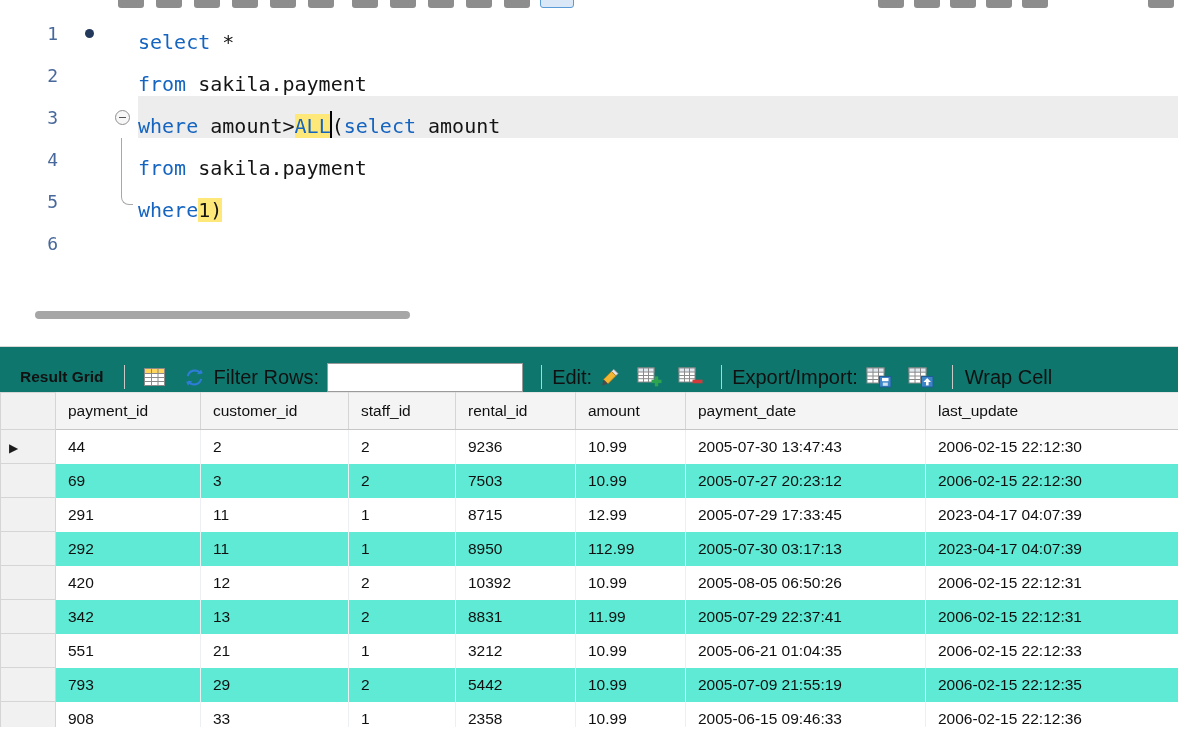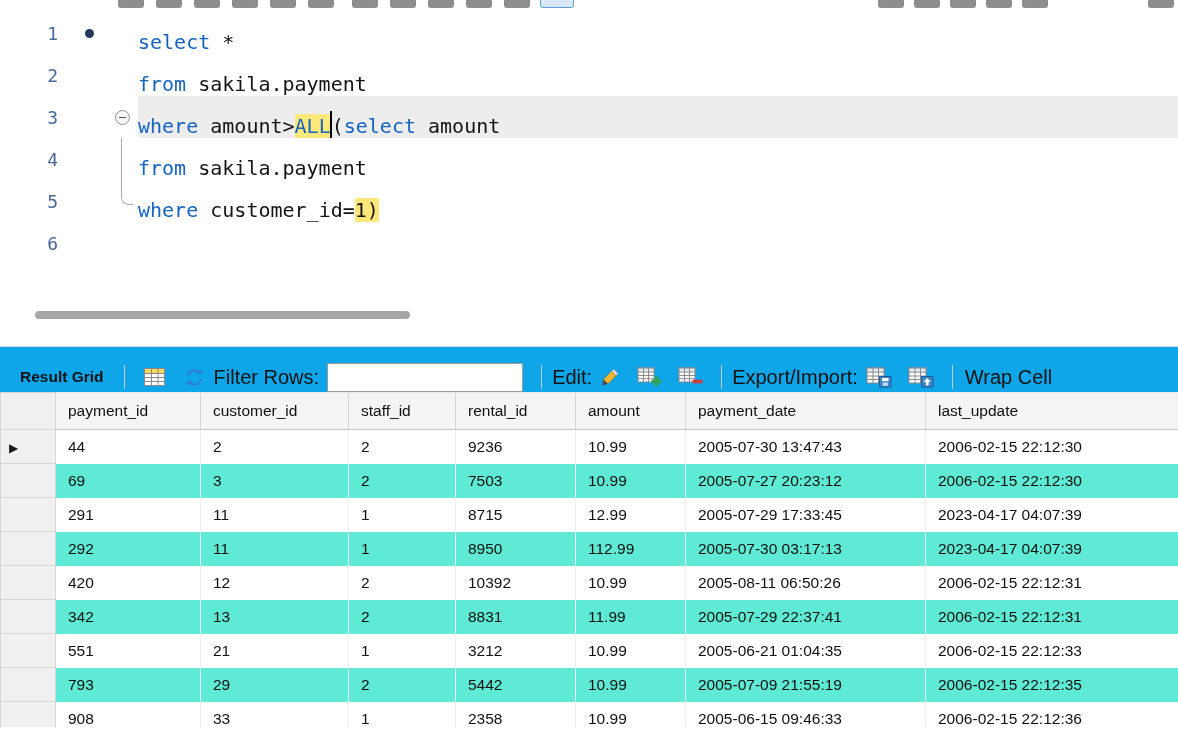--- a/index.html
+++ b/index.html
@@ -30,21 +30,21 @@
   .tok-keyword{color:#1464c0}
   .tok-plain{color:#141414}
   .tok-hl{background:#ffe87a}
   .caret{display:inline-block;width:2px;height:27px;background:#000;margin-left:-1px}
 
   
   .h-scroll-thumb{position:absolute;top:311px;left:35px;width:375px;height:8px;
     background:#a6a6a6;border-radius:4px}
 
   
-  .res-toolbar{position:absolute;top:346px;left:0;right:0;height:62px;background:#0ea5e9;
+  .res-toolbar{position:absolute;top:346px;left:0;right:0;height:62px;background:#0f766e;
     border-top:1px solid #d8d8d8;border-bottom:1px solid #c6c6c6;
     display:flex;align-items:center;padding-left:20px;white-space:nowrap;overflow:hidden}
   .tb-label{font-size:20px;color:#111}
   .rg-title{font-weight:bold;font-size:15.5px;margin-right:10px}
   .sep{width:1px;height:24px;background:#c9c9c9;margin:0 10px;flex:0 0 auto}
   .tb-icon{margin:0 8px;display:flex;align-items:center;flex:0 0 auto}
   .filter-input{width:196px;height:29px;border:1px solid #9a9a9a;margin:0 8px;padding:0 7px;
     font-size:14px;font-family:"Liberation Sans",sans-serif}
   .clip-label{margin-left:2px}
 
@@ -112,21 +112,21 @@
       <div class="ed-line">
         <div class="ed-num">4</div>
         <div class="ed-mark"></div>
         <div class="ed-fold fold-line"></div>
         <div class="ed-code"><span class="tok-keyword">from</span><span class="tok-plain"> sakila.payment</span></div>
       </div>
       <div class="ed-line">
         <div class="ed-num">5</div>
         <div class="ed-mark"></div>
         <div class="ed-fold fold-end"></div>
-        <div class="ed-code"><span class="tok-keyword">where</span><span class="tok-plain"> customer_id=</span><span class="tok-plain tok-hl">1</span><span class="tok-plain tok-hl">)</span></div>
+        <div class="ed-code"><span class="tok-keyword">where</span><span class="tok-plain tok-hl">1</span><span class="tok-plain tok-hl">)</span></div>
       </div>
       <div class="ed-line">
         <div class="ed-num">6</div>
         <div class="ed-mark"></div>
         <div class="ed-fold"></div>
         <div class="ed-code"></div>
       </div>
     </div>
 </div>
 
@@ -295,21 +295,21 @@
           <td>2005-07-30 03:17:13</td>
           <td>2023-04-17 04:07:39</td>
         </tr>
         <tr>
           <td class="gutter"></td>
           <td>420</td>
           <td>12</td>
           <td>2</td>
           <td>10392</td>
           <td>10.99</td>
-          <td>2005-08-11 06:50:26</td>
+          <td>2005-08-05 06:50:26</td>
           <td>2006-02-15 22:12:31</td>
         </tr>
         <tr class="alt">
           <td class="gutter"></td>
           <td>342</td>
           <td>13</td>
           <td>2</td>
           <td>8831</td>
           <td>11.99</td>
           <td>2005-07-29 22:37:41</td>

